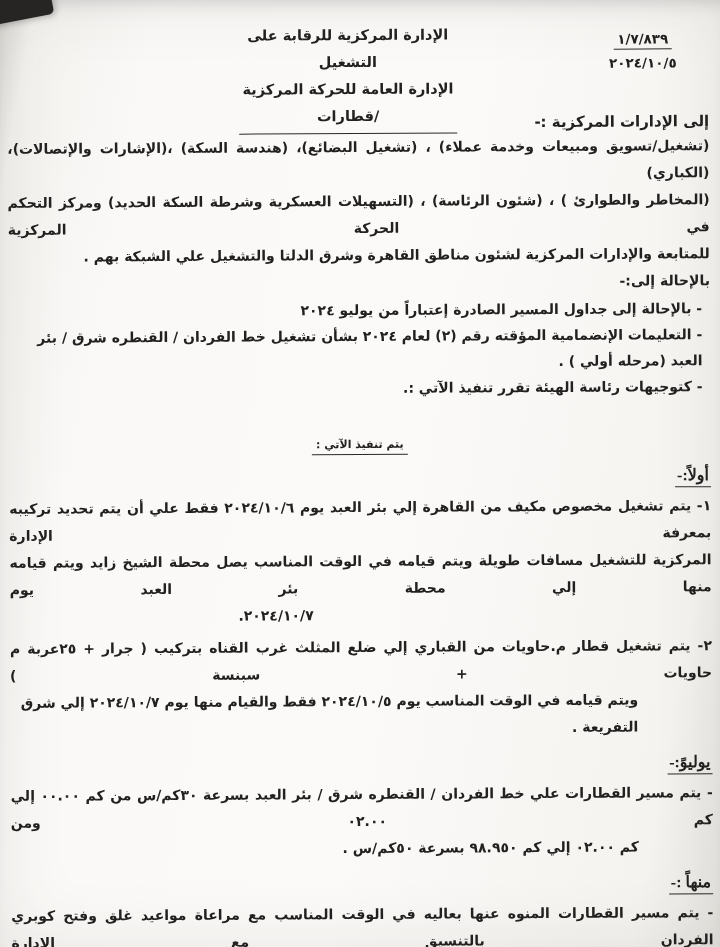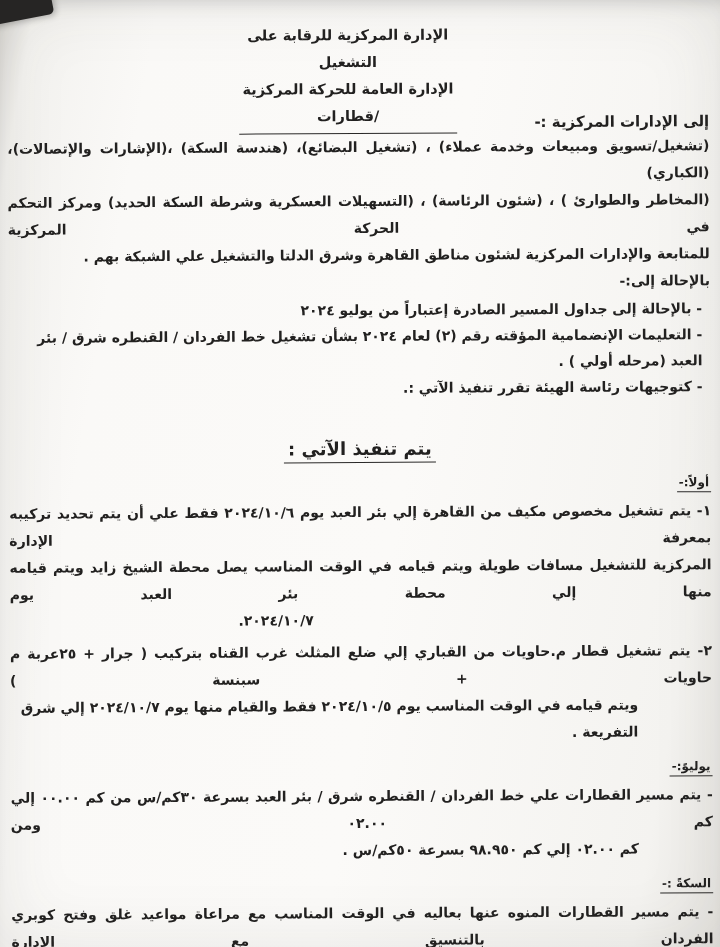--- a/index.html
+++ b/index.html
@@ -34,34 +34,38 @@
   .refs .num{display:inline-block;border-bottom:1.6px solid #2a2928;padding:0 3px 2px 3px;}
   .refs .date{margin-top:5px;}
   .org{position:absolute;top:2px;right:252px;width:218px;text-align:center;font-size:14.5px;line-height:27px;}
   .org .org2{display:inline-block;border-bottom:1.6px solid #2a2928;padding-bottom:3px;}
   .line{line-height:27px;}
   .just{text-align:justify;text-align-last:justify;}
   .addr-head{font-size:15px;margin:2px 0 2px;}
   .ref-block{padding-right:8px;margin-top:1px;}
   .ref-block .line{line-height:26px;}
   .directive{text-align:center;margin-top:9px;}
-  .directive span{display:inline-block;font-size:18px;border-bottom:1.8px solid #2a2928;padding:0 4px 3px;margin-top:28px;}
+  .directive span{display:inline-block;font-size:11px;border-bottom:1.8px solid #2a2928;padding:0 4px 3px;margin-top:28px;}
   .sec-head{margin-top:12px;}
-  .sec-head span{display:inline-block;font-size:12px;border-bottom:1.8px solid #2a2928;padding:0 2px 2px;}
+  .sec-head span{display:inline-block;font-size:16px;border-bottom:1.8px solid #2a2928;padding:0 2px 2px;font-family:Liberation Serif, serif;}
   .item{margin-top:5px;}
 </style>
 </head>
 <body>
 
 <div class="paper"></div>
 <div class="corner-mark"></div>
 
 <div class="content">
 
   <div class="header">
+    <div class="refs">
+      <span class="num">١/٧/٨٣٩</span>
+      <div class="date">٢٠٢٤/١٠/٥</div>
+    </div>
     <div class="org">
       <div>الإدارة المركزية للرقابة على التشغيل</div>
       <span class="org2">الإدارة العامة للحركة المركزية /قطارات</span>
     </div>
   </div>
 
   <div class="addr-head">إلى الإدارات المركزية :-</div>
 
   <div class="para">
       <div class="line just">(تشغيل/تسويق ومبيعات وخدمة عملاء) ، (تشغيل البضائع)، (هندسة السكة) ،(الإشارات والإتصالات)،(الكباري)</div>
@@ -96,20 +100,20 @@
 
   <div class="sec-head">
     <span>يوليوً:-</span>
   </div>
   <div class="item">
       <div class="line just">- يتم مسير القطارات علي خط الفردان / القنطره شرق / بئر العبد بسرعة ٣٠كم/س من كم ٠٠.٠٠ إلي كم ٠٢.٠٠ ومن</div>
       <div class="line" style="padding-right: 74px;">كم ٠٢.٠٠ إلي كم ٩٨.٩٥٠ بسرعة ٥٠كم/س .</div>
     </div>
 
   <div class="sec-head">
-    <span>السكةً :-</span>
+    <span>منهاً :-</span>
   </div>
   <div class="item">
       <div class="line just">- يتم مسير القطارات المنوه عنها بعاليه في الوقت المناسب مع مراعاة مواعيد غلق وفتح كوبري الفردان بالتنسيق مع الإدارة</div>
       <div class="line" style="padding-right: 198px;">المركزية للكباري ومنطقة شرق الدلتا .</div>
     </div>
 
 </div>
 
 </body></html>

